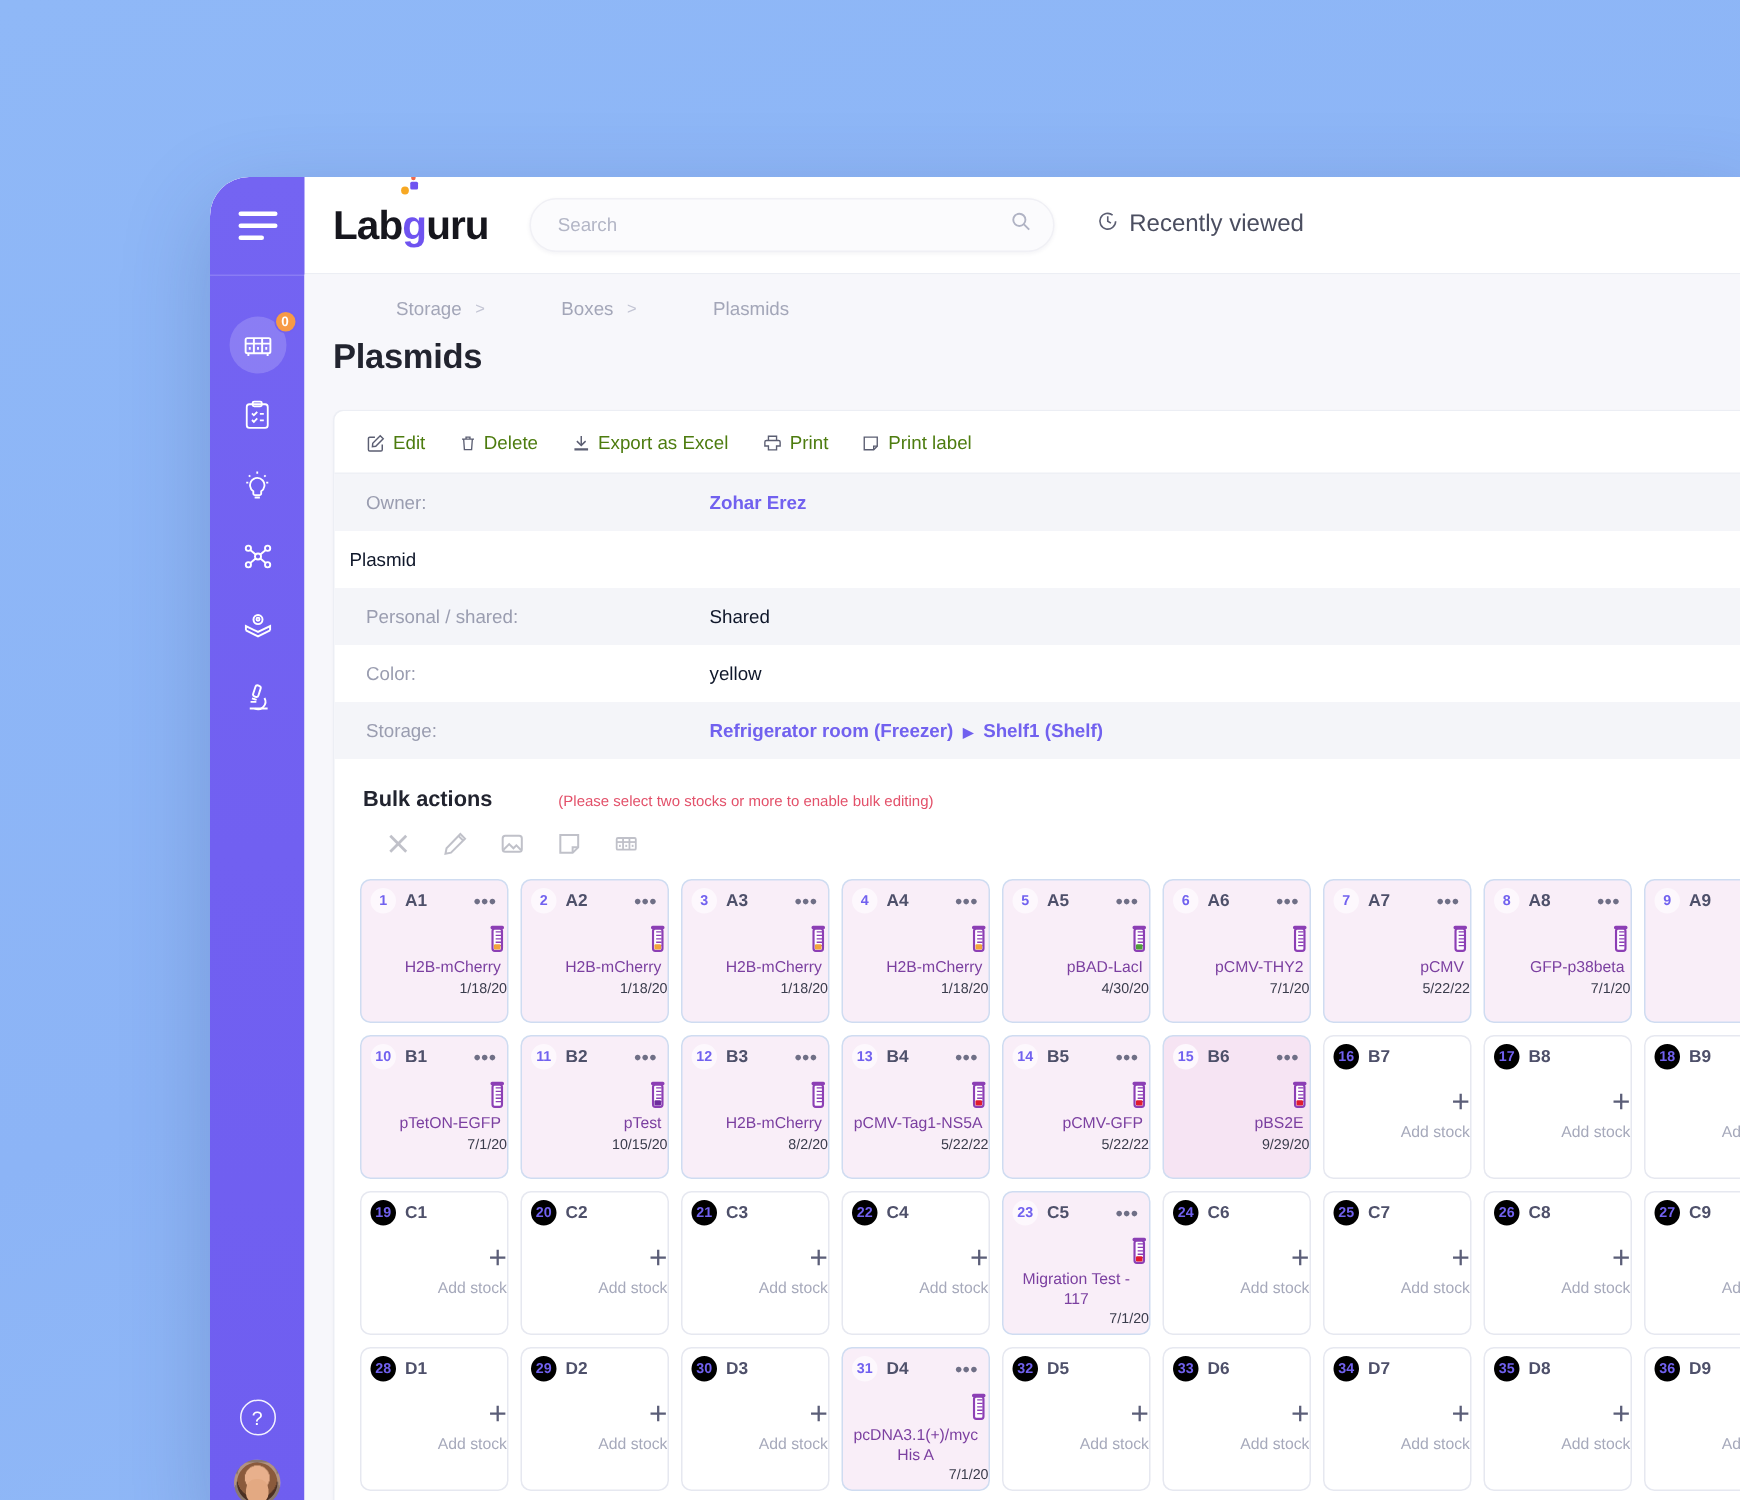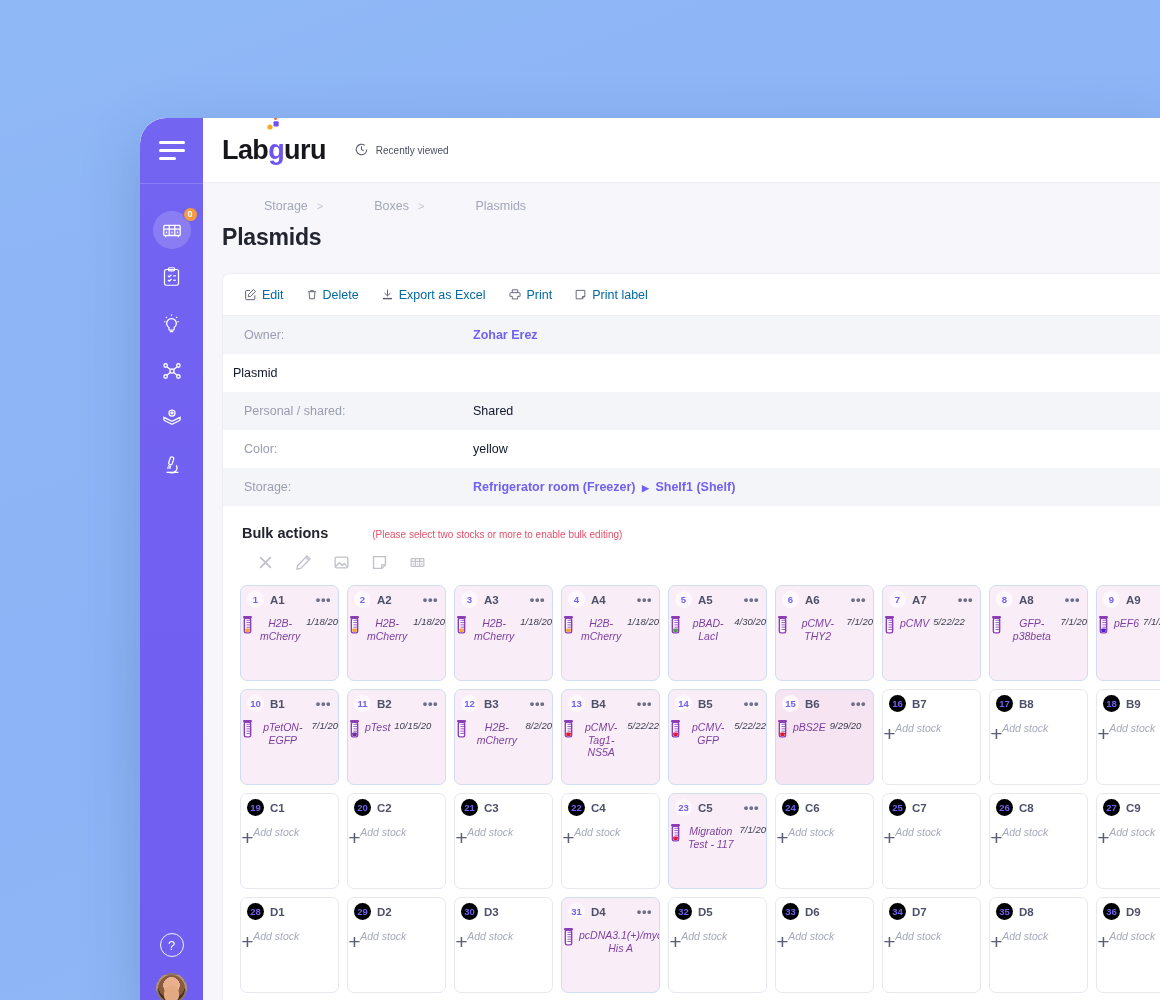--- a/index.html
+++ b/index.html
@@ -125,21 +125,21 @@
   }
   .search-box input {
     flex: 1 1 auto; border: 0; outline: 0; background: transparent;
     font-size: 12.5px; color: #6c6f85;
     font-family: "Liberation Sans", sans-serif;
   }
   .search-box input::placeholder { color: #b3b6c6; }
 
   .recently {
     margin-left: 28px; display: flex; align-items: center; gap: 7px;
-    font-size: 10px; color: #4b4e60; cursor: pointer; white-space: nowrap;
+    font-size: 16px; color: #4b4e60; cursor: pointer; white-space: nowrap;
   }
 
   
   #content {
     flex: 1 1 auto; background: #f7f7fb; padding: 0 0 0 0; overflow: hidden;
     position: relative;
   }
   .breadcrumb {
     padding: 16px 0 0 19px; font-size: 12.5px; color: #a3a6b8;
     display: flex; align-items: center; gap: 9px;
@@ -160,22 +160,22 @@
     box-shadow: 0 1px 2px rgba(50,50,90,.04);
   }
 
   
   .panel-toolbar {
     display: flex; align-items: center; gap: 22px;
     padding: 14px 0 13px 21px;
     border-bottom: 1px solid #eef0f5;
   }
   .tb-btn {
-    display: inline-flex; align-items: flex-start; gap: 5px;
-    font-size: 12.5px; color: #0369a1; cursor: pointer;
+    display: inline-flex; align-items: flex-end; gap: 5px;
+    font-size: 12.5px; color: #4d7c0f; cursor: pointer;
   }
   .tb-btn svg { display:block; }
 
   
   .detail-row { display: flex; font-size: 12.5px; }
   .detail-row.alt { background: #f4f5f9; }
   .detail-row .k {
     width: 240px; flex: 0 0 240px; padding: 12px 0 12px 21px;
     color: #9a9db0;
   }
@@ -217,22 +217,22 @@
     flex: 0 0 17px;
   }
   .cell.filled .cell-idx { background: #fdf8fd; }
   .cell-pos { font-size: 11.5px; font-weight: 700; color: #4e506a; }
   .cell-dots {
     margin-left: auto; color: #6f6f86; font-size: 13px; letter-spacing: .5px;
     line-height: 8px; font-weight: 700; cursor: pointer;
   }
   .cell-body {
     flex: 1 1 auto; width: 100%;
-    display: flex; flex-direction: row; align-items: flex-start;
-    justify-content: flex-start; padding-top: 6px; font-style: italic;
+    display: flex; flex-direction: column; align-items: flex-end;
+    justify-content: flex-start; padding-top: 6px;
   }
   .cell-name {
     font-size: 10.5px; color: #7b3fa0; text-align: center;
     line-height: 12.5px; padding: 3px 4px 0; font-weight: 400;
   }
   .cell-date { font-size: 9.5px; color: #3a3c4c; margin-top: 2px; }
 
   .plus { font-size: 21px; color: #5b5e78; line-height: 20px; font-weight: 300; margin-top: 6px;}
   .add-stock { font-size: 10.5px; color: #a6a9bb; margin-top: 4px; }
 
@@ -362,20 +362,29 @@
 
     <div id="topbar">
       <div class="logo">
         <span>Lab<span class="g" style="color: rgb(111, 83, 240);">g<svg width="16" height="16" viewBox="0 0 16 16">
                 <circle cx="4" cy="11" r="2.6" fill="#f7a823"></circle>
                 <rect x="7.5" y="5.2" width="5.2" height="5.2" rx="1" fill="#6f53f0"></rect>
                 <circle cx="9.6" cy="2.6" r="1.5" fill="#f16a4b"></circle>
               </svg></span>uru</span>
       </div>
 
+      <div class="search-box">
+        <input type="text" placeholder="Search" style="">
+        <span>
+          <svg width="15" height="15" viewBox="0 0 24 24" fill="none" stroke="#b0b3c4" stroke-width="2">
+            <circle cx="10.5" cy="10.5" r="6.5"></circle>
+              <line x1="15.4" y1="15.4" x2="21" y2="21"></line>
+          </svg>
+        </span>
+      </div>
 
       <div class="recently">
         <span>
           <svg width="15" height="15" viewBox="0 0 24 24" fill="none" stroke="#5b5e72" stroke-width="1.7">
             <path d="M20.4 12a8.4 8.4 0 11-3.2-6.6"></path>
             <polyline points="12,6.6 12,12 15.4,14"></polyline>
             <line x1="19.2" y1="4.2" x2="19.2" y2="4.25"></line>
           </svg>
         </span>
         <span>Recently viewed</span>

